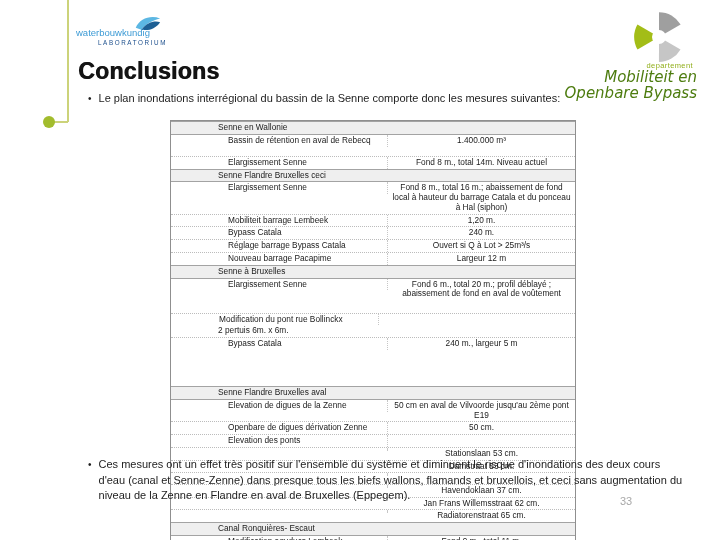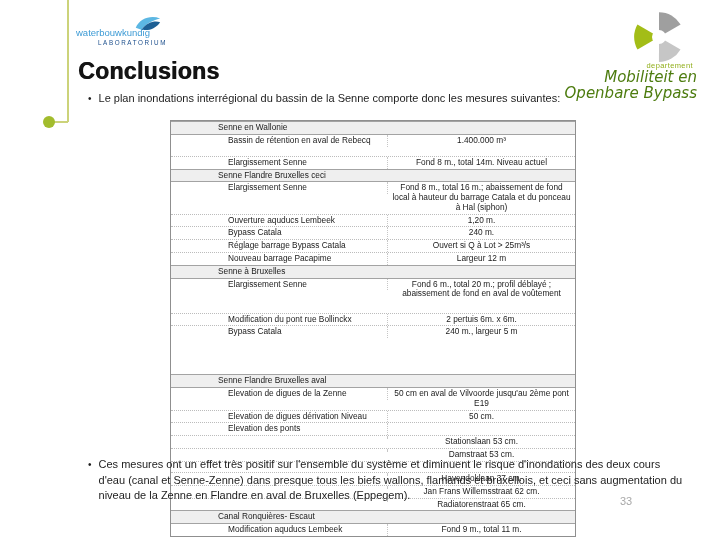--- a/index.html
+++ b/index.html
@@ -103,21 +103,21 @@
       <div class="trow section" style="min-height: 11.5px;">
         <div class="sec-label">Senne Flandre Bruxelles ceci</div>
       </div>
       <div class="trow data" style="min-height: 24px;">
         <div class="tind"></div>
         <div class="tleft">Elargissement Senne</div>
         <div class="tright">Fond 8 m., total 16 m.; abaissement de fond local à hauteur du barrage Catala et du ponceau à Hal (siphon)</div>
       </div>
       <div class="trow data" style="min-height: 11.5px;">
         <div class="tind"></div>
-        <div class="tleft">Ouverture aquducs Lembeek</div>
+        <div class="tleft">Mobiliteit barrage Lembeek</div>
         <div class="tright">1,20 m.</div>
       </div>
       <div class="trow data" style="min-height: 11.5px;">
         <div class="tind"></div>
         <div class="tleft">Bypass Catala</div>
         <div class="tright">240 m.</div>
       </div>
       <div class="trow data" style="min-height: 11.5px;">
         <div class="tind"></div>
         <div class="tleft">Réglage barrage Bypass Catala</div>
@@ -129,41 +129,41 @@
         <div class="tright">Largeur 12 m</div>
       </div>
       <div class="trow section" style="min-height: 11.5px;">
         <div class="sec-label">Senne à Bruxelles</div>
       </div>
       <div class="trow data" style="min-height: 34px;">
         <div class="tind"></div>
         <div class="tleft">Elargissement Senne</div>
         <div class="tright">Fond 6 m., total 20 m.; profil déblayé ; abaissement de fond en aval de voûtement</div>
       </div>
-      <div class="trow data" style="min-height: 11.5px;">
+      <div class="trow data" style="min-height: 11.5px; flex-direction: column;">
         <div class="tind"></div>
         <div class="tleft">Modification du pont rue Bollinckx</div>
         <div class="tright">2 pertuis 6m. x 6m.</div>
       </div>
       <div class="trow data" style="min-height: 11.5px;">
         <div class="tind"></div>
         <div class="tleft">Bypass Catala</div>
         <div class="tright">240 m., largeur 5 m</div>
       </div>
       <div class="trow section" style="min-height: 11.5px; margin-top: 36px;">
         <div class="sec-label">Senne Flandre Bruxelles aval</div>
       </div>
       <div class="trow data" style="min-height: 11.5px;">
         <div class="tind"></div>
         <div class="tleft">Elevation de digues de la Zenne</div>
         <div class="tright">50 cm en aval de Vilvoorde jusqu'au 2ème pont E19</div>
       </div>
       <div class="trow data" style="min-height: 11.5px;">
         <div class="tind"></div>
-        <div class="tleft">Elevation de digues dérivation Niveau</div>
+        <div class="tleft">Openbare de digues dérivation Zenne</div>
         <div class="tright">50 cm.</div>
       </div>
       <div class="trow data" style="min-height: 11.5px;">
         <div class="tind"></div>
         <div class="tleft">Elevation des ponts</div>
         <div class="tright"></div>
       </div>
       <div class="trow data" style="min-height: 11.5px;">
         <div class="tind"></div>
         <div class="tleft"></div>

